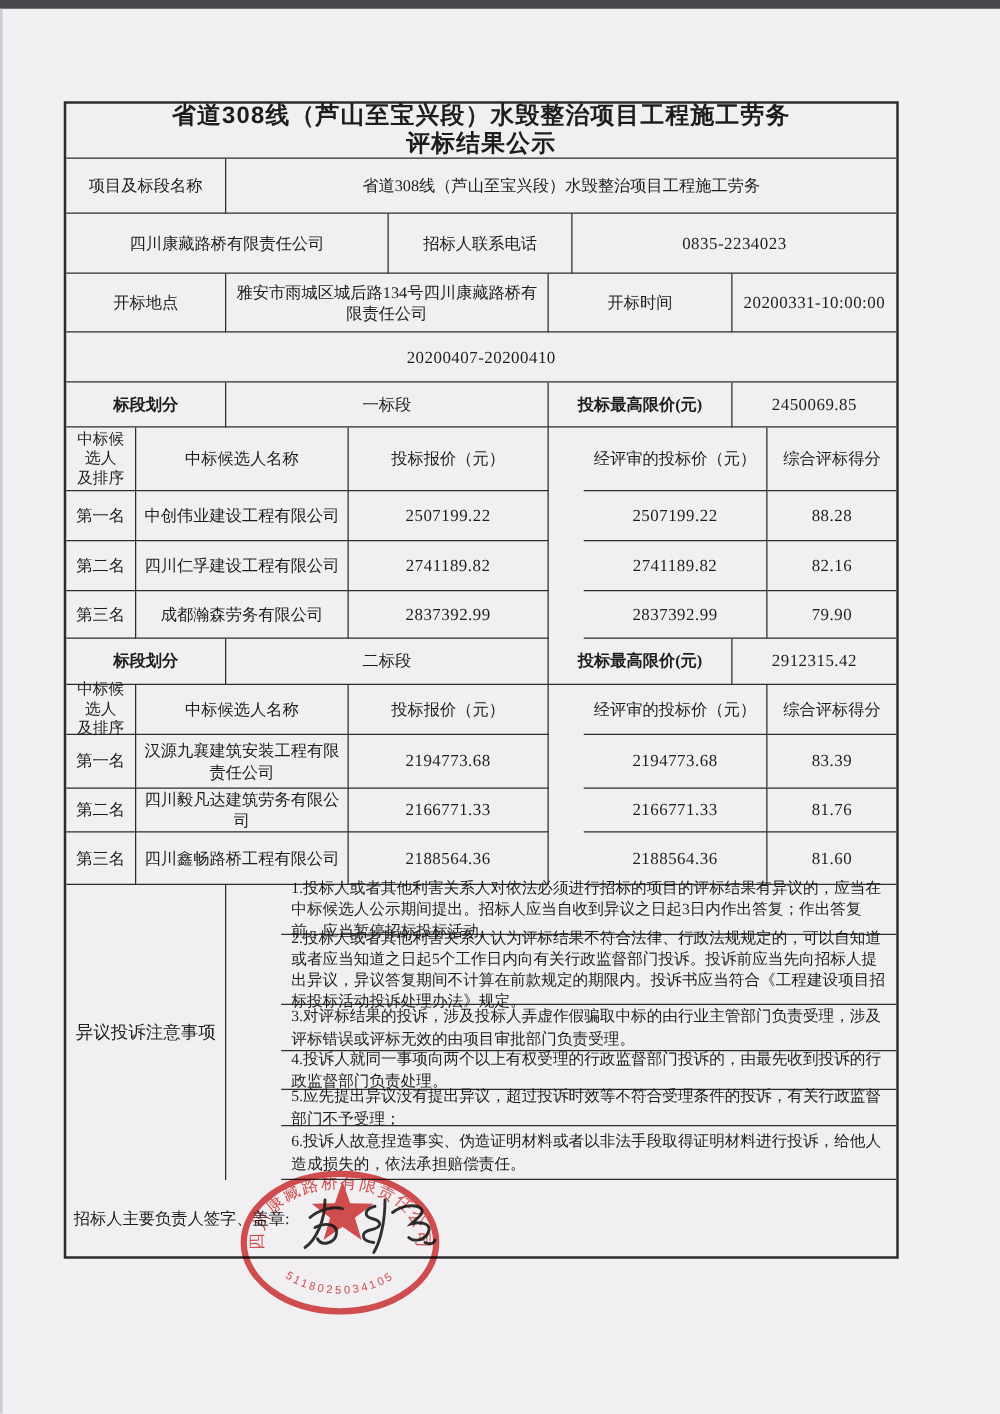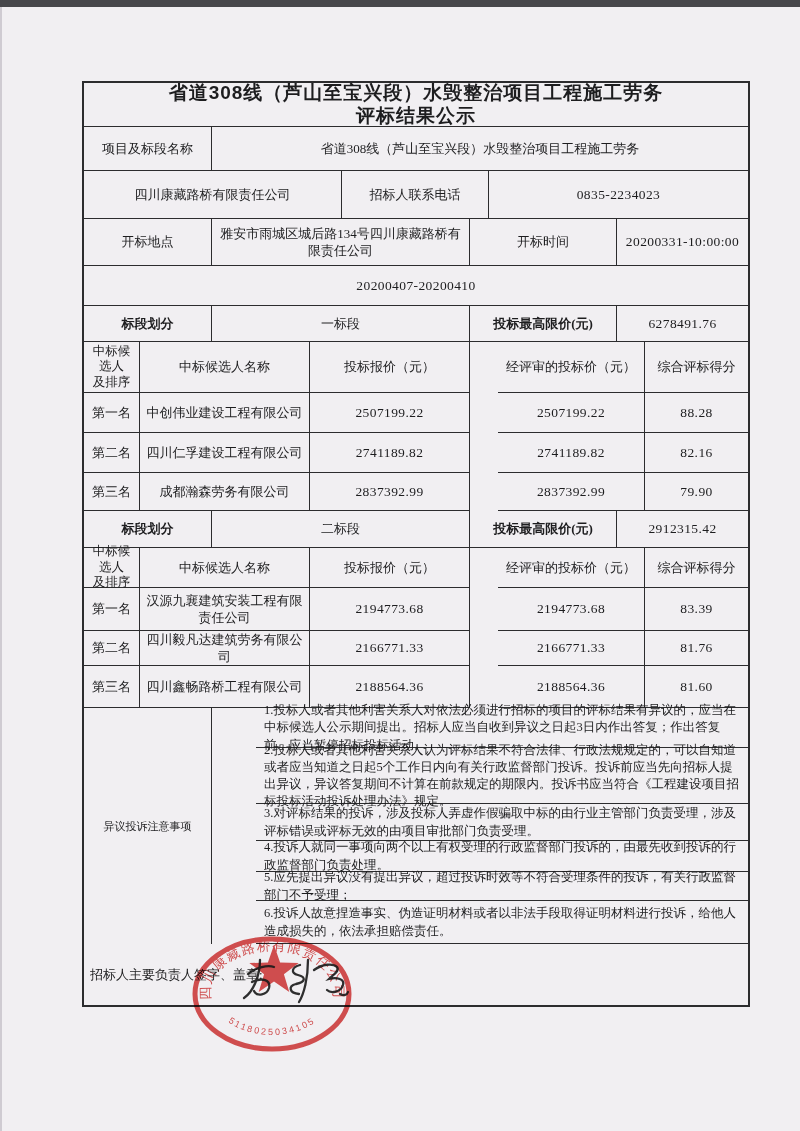--- a/index.html
+++ b/index.html
@@ -9,21 +9,21 @@
     font-family:"Liberation Serif","DejaVu Serif",serif;
   }
   .page {
     position:relative; width:800px; height:1131px;
     background:#f1eff2; overflow:hidden; color:#1d1d1f;
   }
   .top-strip { position:absolute; top:0; left:0; width:800px; height:7px; background:#47474b; }
   .left-strip { position:absolute; top:7px; left:0; width:2px; height:1124px; background:#cfcbd2; }
 
   .doc-table {
-    position:absolute; left:82px; top:81px; width:668px;
+    position:absolute; left:51px; top:81px; width:668px;
     border:2px solid #2c2c2e; box-sizing:border-box; background:transparent;
   }
   .trow { display:flex; box-sizing:border-box; }
   .cell {
     box-sizing:border-box;
     border-right:1.5px solid #2c2c2e; border-bottom:1.5px solid #2c2c2e;
     display:flex; align-items:center; justify-content:center;
     text-align:center; padding:2px 6px; font-size:13px; line-height:1.32;
   }
   .cell.lastcol { border-right:none; flex:1; }
@@ -44,21 +44,21 @@
   }
   .rank-head { flex-direction:column; font-size:12.5px; line-height:1.25; }
   .num { font-size:13.5px; letter-spacing:0.4px; }
   .bold-label { font-weight:bold; }
 
   .notes-wrap { display:flex; }
   .notes-label {
     width:128px; box-sizing:border-box;
     border-right:1.5px solid #2c2c2e;
     display:flex; align-items:center; justify-content:center;
-    font-size:11px; text-align:center; padding:2px 6px;
+    font-size:14px; text-align:center; padding:2px 6px;
   }
   .notes-col { flex:1; display:flex; flex-direction:column;margin-left:44px; }
   .note-item {
     box-sizing:border-box; border-bottom:1.5px solid #2c2c2e;
     font-size:12.5px; line-height:1.38; text-align:left;
     padding:3px 8px 2px 8px; display:flex; align-items:center;
   }
   .note-item.last { border-bottom:1.5px solid #2c2c2e; }
 
   .sig-cell {
@@ -108,21 +108,21 @@
     </div>
 
     <div class="trow" style="height:40px">
       <div class="cell lastcol num">20200407-20200410</div>
     </div>
 
     <div class="trow" style="height:36px">
       <div class="cell w-label bold-label">标段划分</div>
       <div class="cell w-val">一标段</div>
       <div class="cell w-lab2 bold-label">投标最高限价(元)</div>
-      <div class="cell lastcol num">6278491.76</div>
+      <div class="cell lastcol num">2450069.85</div>
     </div>
 
     <div class="trow" style="height:51px">
       <div class="cell w-rank rank-head">
         <span>中标候选人</span>
         <span>及排序</span>
       </div>
       <div class="cell w-name">中标候选人名称</div>
       <div class="cell w-c3">投标报价（元）</div>
       <div class="cell w-c4">经评审的投标价（元）</div>

